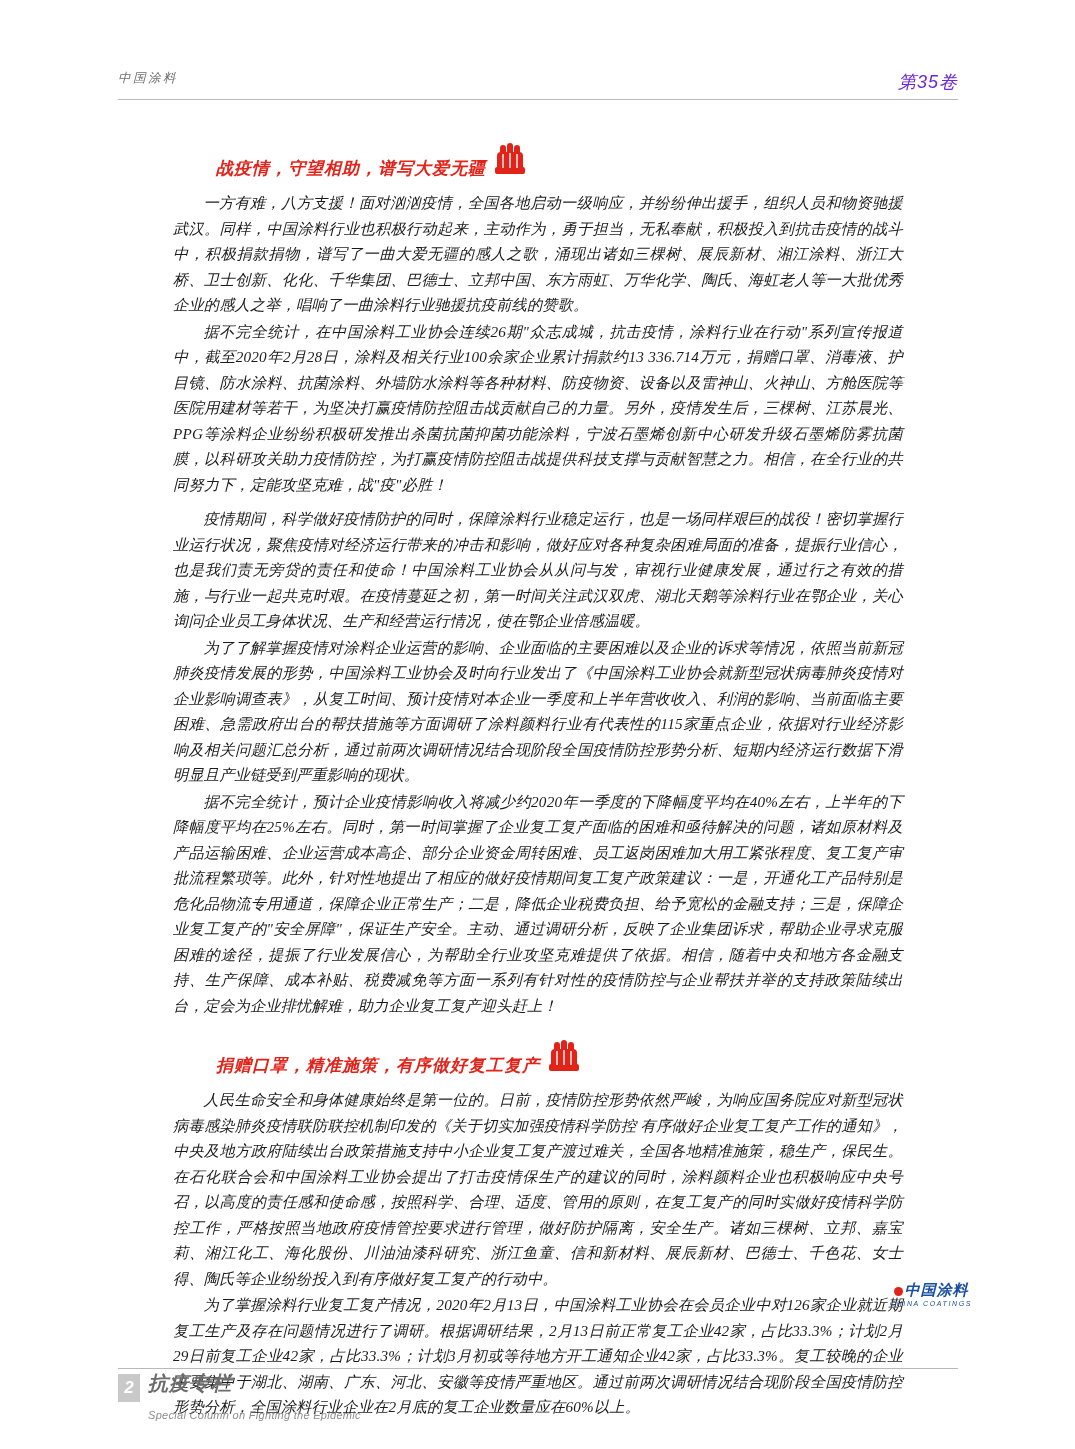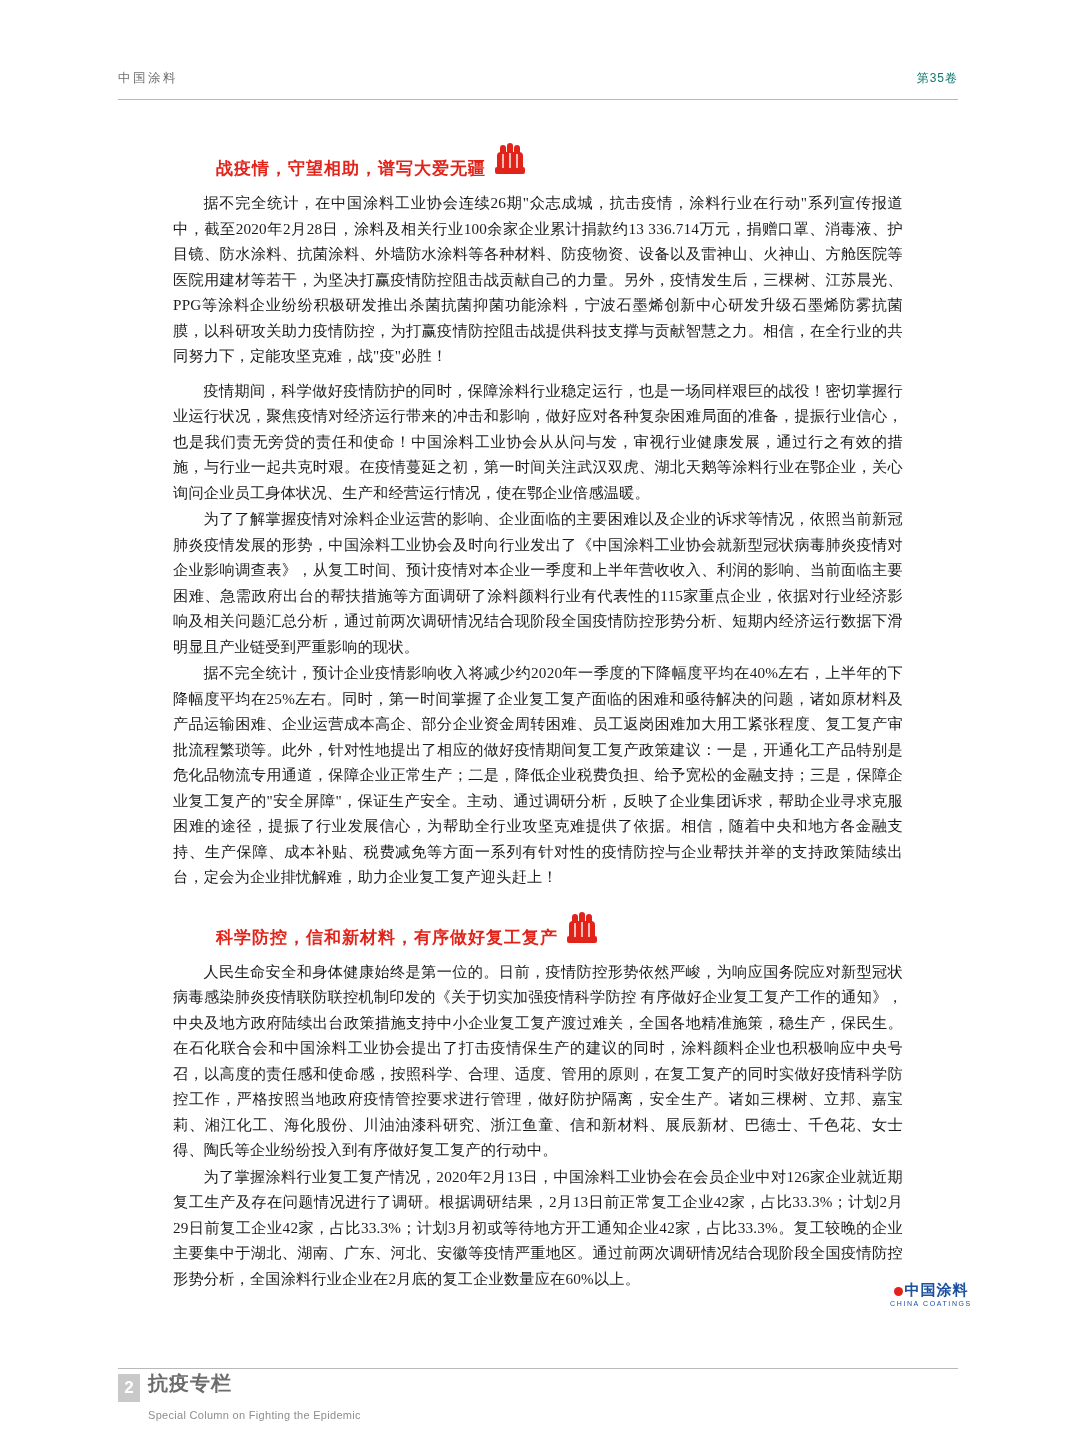--- a/index.html
+++ b/index.html
@@ -9,20 +9,21 @@
   }
   body {
     font-family: "Liberation Serif", "DejaVu Serif", serif;
   }
   .page {
     position: relative;
     width: 1075px;
     height: 1449px;
     background: #ffffff;
     overflow: hidden;
+    font-style: italic;
   }
 
   
   .header {
     position: absolute;
     top: 70px;
     left: 118px;
     width: 840px;
     height: 30px;
     display: flex;
@@ -30,23 +31,23 @@
     justify-content: space-between;
   }
   .header-left {
     font-family: "Liberation Sans", sans-serif;
     font-size: 12.5px;
     letter-spacing: 2.5px;
     color: #6f6f6f;
   }
   .header-right {
     font-family: "Liberation Sans", sans-serif;
-    font-size: 12px;
-    letter-spacing: 1px;
-    color: #0f766e;
+    font-size: 18px;
+    letter-spacing: 1px;
+    color: #6d28d9;
     text-align: center;
   }
   .header-rule {
     position: absolute;
     top: 99px;
     left: 118px;
     width: 840px;
     height: 1px;
     background: #b9b9b9;
   }
@@ -212,32 +213,33 @@
             <rect x="1" y="27" width="30" height="7" rx="2"></rect>
           </g>
           <g stroke="#ffffff" stroke-width="1.4" fill="none">
             <line x1="9" y1="14" x2="9" y2="28"></line>
             <line x1="16" y1="13" x2="16" y2="28"></line>
             <line x1="23" y1="14" x2="23" y2="28"></line>
           </g>
         </svg>
       </span>
     </div>
+    <p class="para">一方有难，八方支援！面对汹汹疫情，全国各地启动一级响应，并纷纷伸出援手，组织人员和物资驰援武汉。同样，中国涂料行业也积极行动起来，主动作为，勇于担当，无私奉献，积极投入到抗击疫情的战斗中，积极捐款捐物，谱写了一曲大爱无疆的感人之歌，涌现出诸如三棵树、展辰新材、湘江涂料、浙江大桥、卫士创新、化化、千华集团、巴德士、立邦中国、东方雨虹、万华化学、陶氏、海虹老人等一大批优秀企业的感人之举，唱响了一曲涂料行业驰援抗疫前线的赞歌。</p>
     <p class="para">据不完全统计，在中国涂料工业协会连续26期"众志成城，抗击疫情，涂料行业在行动"系列宣传报道中，截至2020年2月28日，涂料及相关行业100余家企业累计捐款约13 336.714万元，捐赠口罩、消毒液、护目镜、防水涂料、抗菌涂料、外墙防水涂料等各种材料、防疫物资、设备以及雷神山、火神山、方舱医院等医院用建材等若干，为坚决打赢疫情防控阻击战贡献自己的力量。另外，疫情发生后，三棵树、江苏晨光、PPG等涂料企业纷纷积极研发推出杀菌抗菌抑菌功能涂料，宁波石墨烯创新中心研发升级石墨烯防雾抗菌膜，以科研攻关助力疫情防控，为打赢疫情防控阻击战提供科技支撑与贡献智慧之力。相信，在全行业的共同努力下，定能攻坚克难，战"疫"必胜！</p>
 
     <div class="gap-sm"></div>
 
     <p class="para">疫情期间，科学做好疫情防护的同时，保障涂料行业稳定运行，也是一场同样艰巨的战役！密切掌握行业运行状况，聚焦疫情对经济运行带来的冲击和影响，做好应对各种复杂困难局面的准备，提振行业信心，也是我们责无旁贷的责任和使命！中国涂料工业协会从从问与发，审视行业健康发展，通过行之有效的措施，与行业一起共克时艰。在疫情蔓延之初，第一时间关注武汉双虎、湖北天鹅等涂料行业在鄂企业，关心询问企业员工身体状况、生产和经营运行情况，使在鄂企业倍感温暖。</p>
     <p class="para">为了了解掌握疫情对涂料企业运营的影响、企业面临的主要困难以及企业的诉求等情况，依照当前新冠肺炎疫情发展的形势，中国涂料工业协会及时向行业发出了《中国涂料工业协会就新型冠状病毒肺炎疫情对企业影响调查表》，从复工时间、预计疫情对本企业一季度和上半年营收收入、利润的影响、当前面临主要困难、急需政府出台的帮扶措施等方面调研了涂料颜料行业有代表性的115家重点企业，依据对行业经济影响及相关问题汇总分析，通过前两次调研情况结合现阶段全国疫情防控形势分析、短期内经济运行数据下滑明显且产业链受到严重影响的现状。</p>
     <p class="para">据不完全统计，预计企业疫情影响收入将减少约2020年一季度的下降幅度平均在40%左右，上半年的下降幅度平均在25%左右。同时，第一时间掌握了企业复工复产面临的困难和亟待解决的问题，诸如原材料及产品运输困难、企业运营成本高企、部分企业资金周转困难、员工返岗困难加大用工紧张程度、复工复产审批流程繁琐等。此外，针对性地提出了相应的做好疫情期间复工复产政策建议：一是，开通化工产品特别是危化品物流专用通道，保障企业正常生产；二是，降低企业税费负担、给予宽松的金融支持；三是，保障企业复工复产的"安全屏障"，保证生产安全。主动、通过调研分析，反映了企业集团诉求，帮助企业寻求克服困难的途径，提振了行业发展信心，为帮助全行业攻坚克难提供了依据。相信，随着中央和地方各金融支持、生产保障、成本补贴、税费减免等方面一系列有针对性的疫情防控与企业帮扶并举的支持政策陆续出台，定会为企业排忧解难，助力企业复工复产迎头赶上！</p>
 
     <div class="gap-sm"></div>
 
     <div class="section-head">
-      <span class="title">科学防控，信和新材料，有序做好复工复产</span>
+      <span class="title">捐赠口罩，精准施策，有序做好复工复产</span>
       <span class="fist">
         <svg viewBox="0 0 34 38" width="34" height="38">
           <g fill="#e2231a">
             <rect x="3" y="12" width="26" height="19" rx="4"></rect>
             <rect x="6" y="5" width="6" height="10" rx="3"></rect>
             <rect x="13" y="3" width="6" height="12" rx="3"></rect>
             <rect x="20" y="5" width="6" height="10" rx="3"></rect>
             <rect x="1" y="27" width="30" height="7" rx="2"></rect>
           </g>
           <g stroke="#ffffff" stroke-width="1.4" fill="none">

